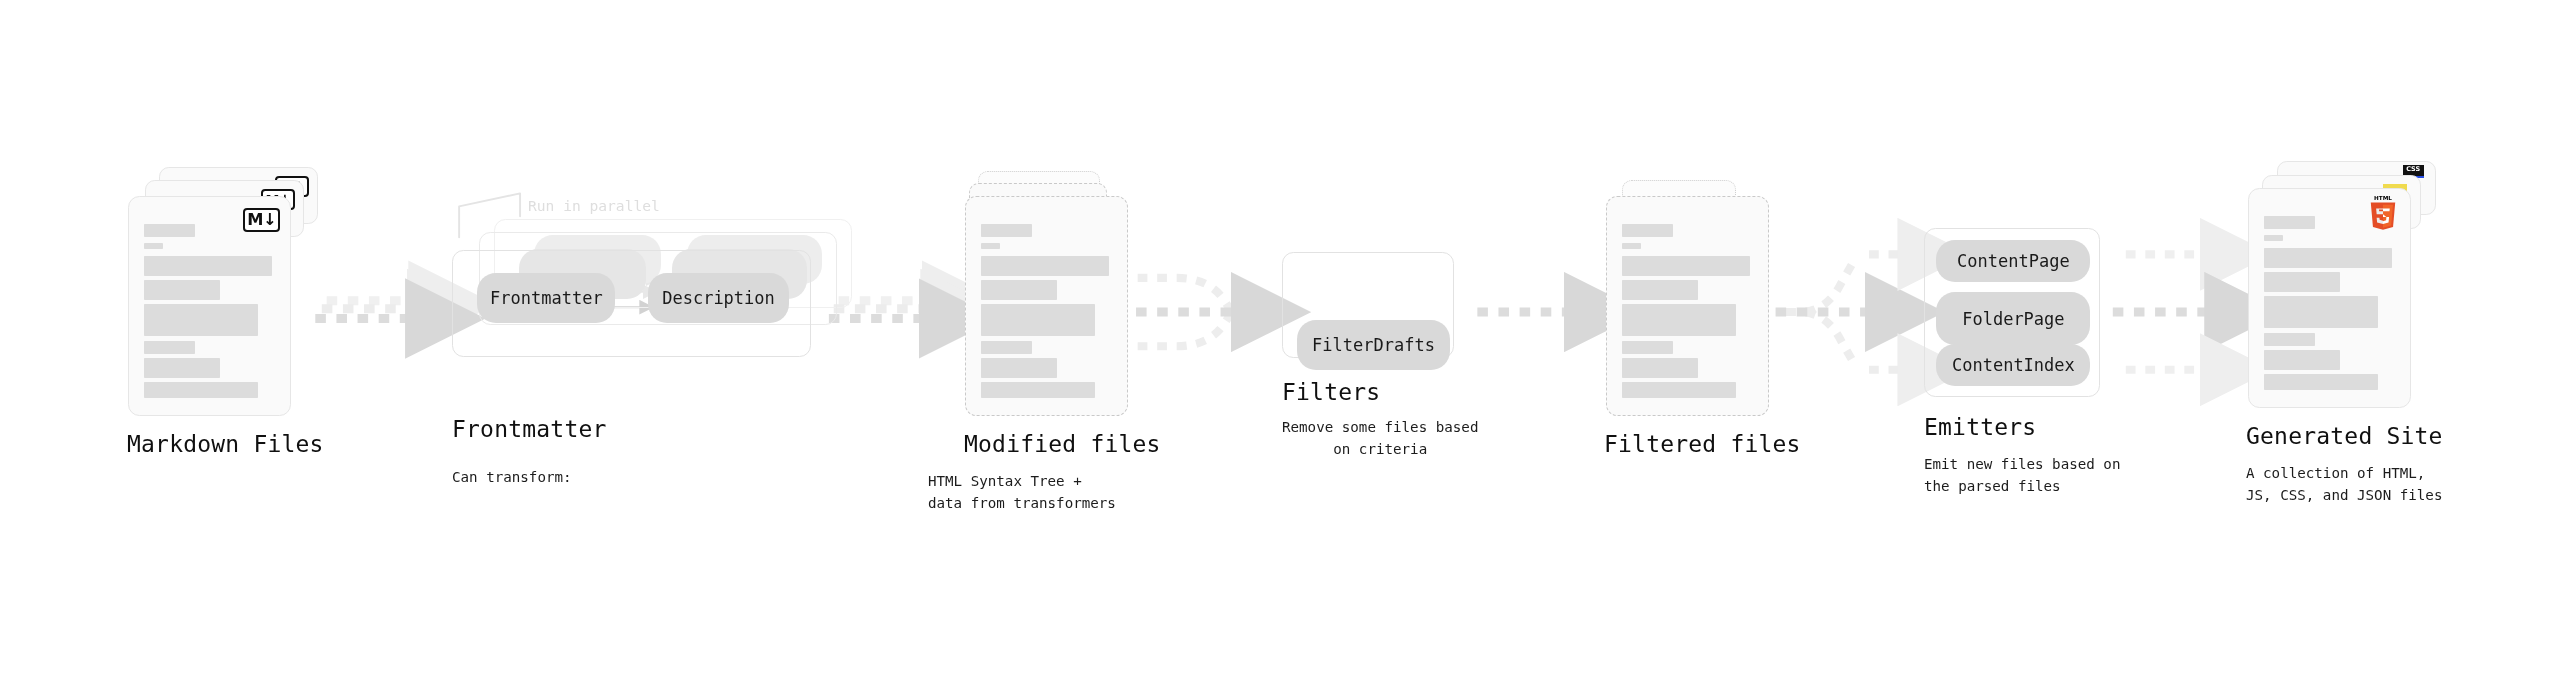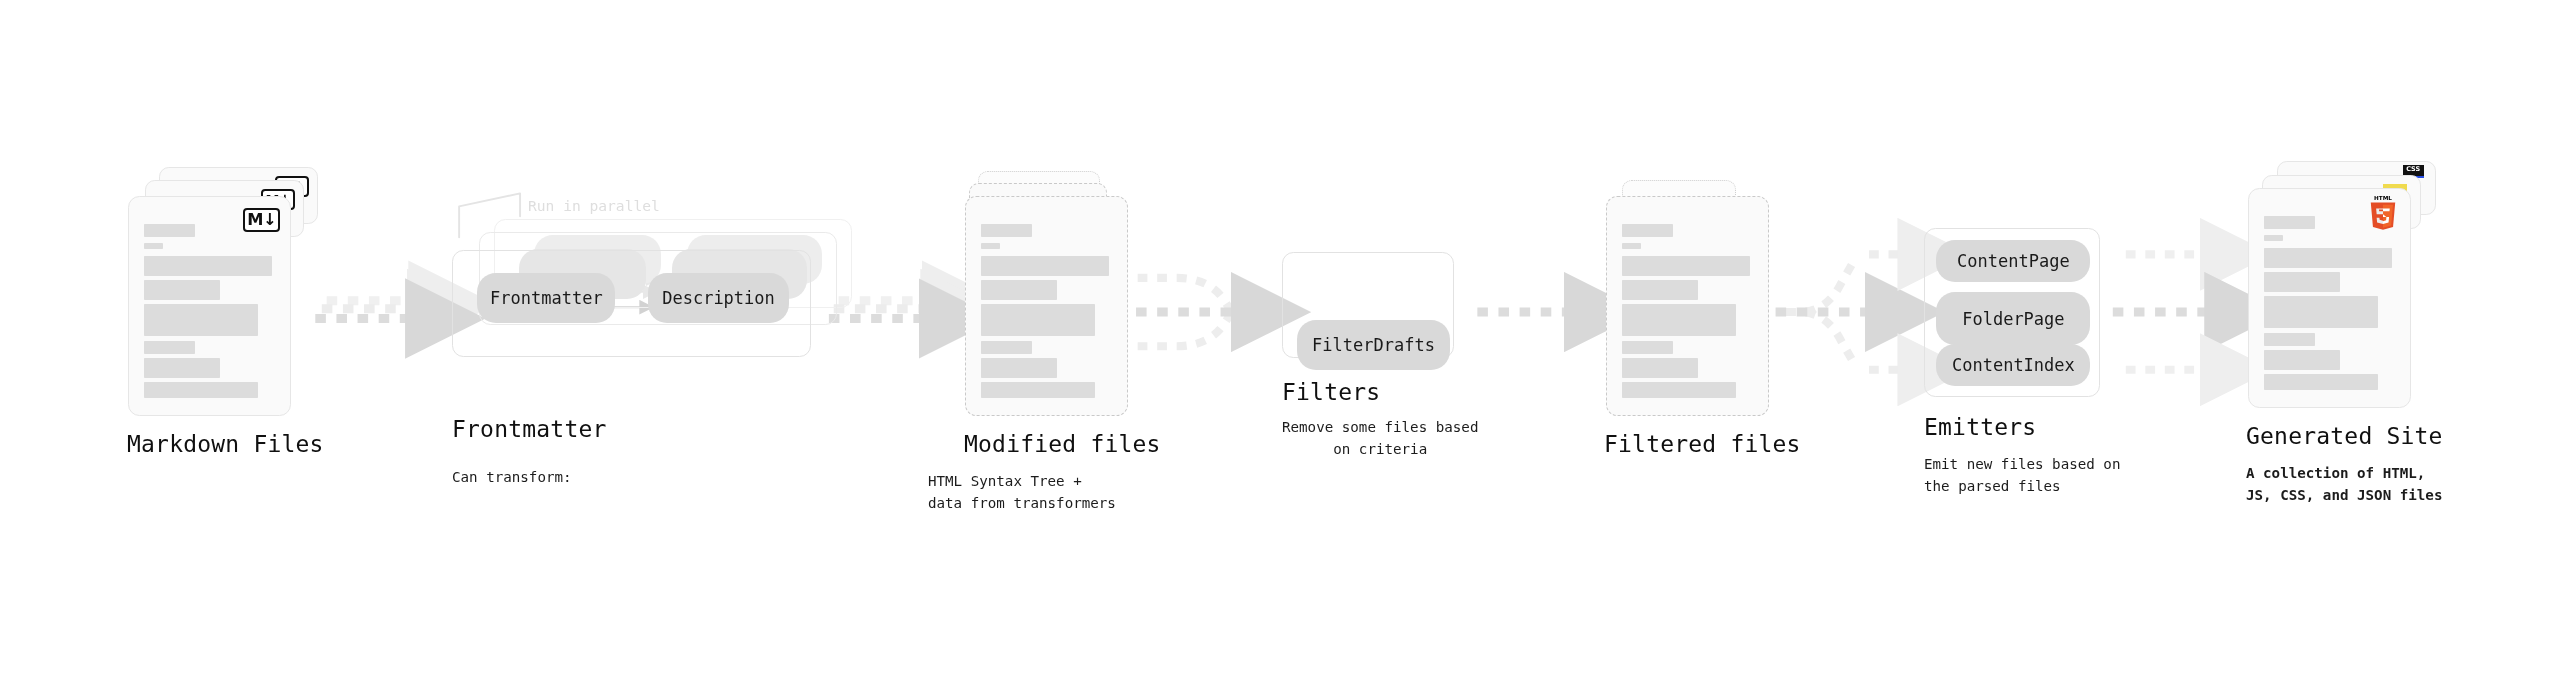--- a/index.html
+++ b/index.html
@@ -315,17 +315,17 @@
       <div class="bar" style="left:15.4px; top:46px;  width:18.7px; height:5.7px;"></div>
       <div class="bar" style="left:15.4px; top:59px;  width:128px;height:19.5px;"></div>
       <div class="bar" style="left:15.4px; top:83px; width:76px; height:19.5px;"></div>
       <div class="bar" style="left:15.4px; top:107px; width:114px;height:32px;"></div>
       <div class="bar" style="left:15.4px; top:144px; width:51px; height:13px;"></div>
       <div class="bar" style="left:15.4px; top:161px; width:76px; height:19.5px;"></div>
       <div class="bar" style="left:15.4px; top:185px; width:114px;height:16.3px;"></div>
     </div>
   </div>
   <div class="caption-title" style="left:2246px; top:423px;">Generated Site</div>
-  <div class="caption-sub" style="left:2246px; top:462px;font-weight:bold;">A collection of HTML,
+  <div class="caption-sub" style="left:2246px; top:462px;">A collection of HTML,
 JS, CSS, and JSON files</div>
 
 </div>
 
 
 </body></html>

